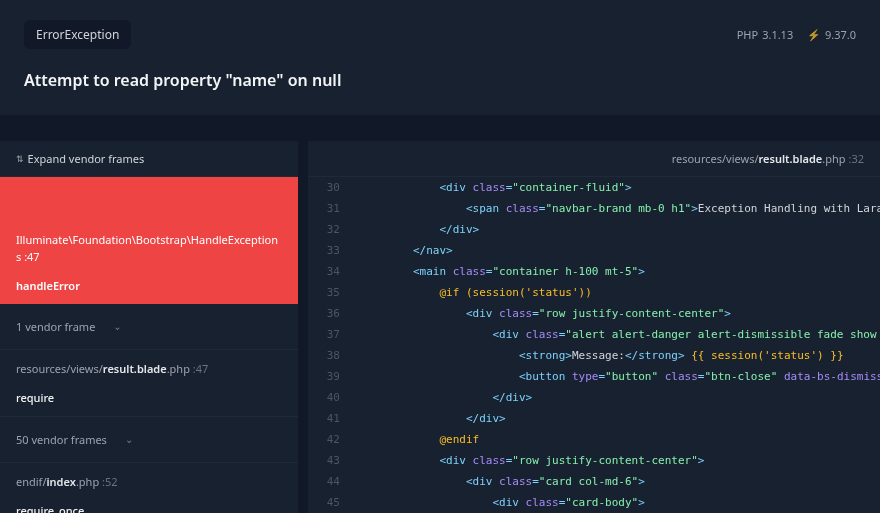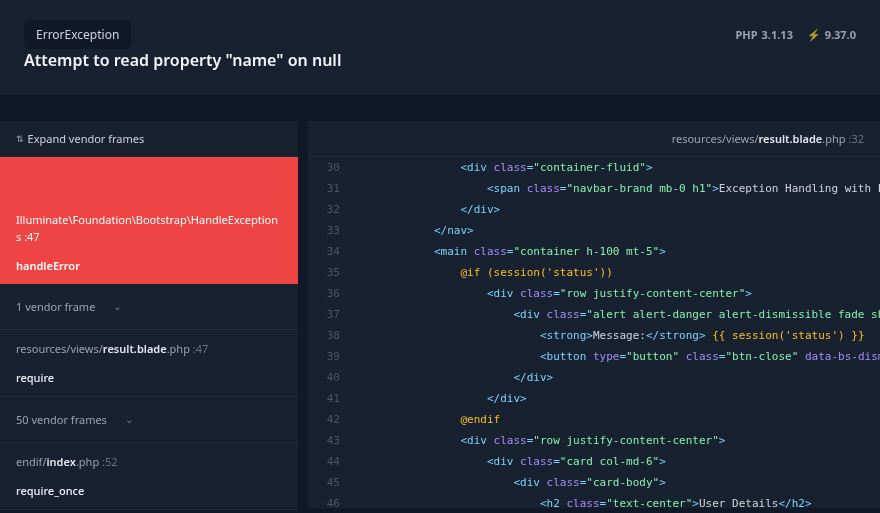--- a/index.html
+++ b/index.html
@@ -13,36 +13,35 @@
   overflow: hidden;
 }
 .header {
   background: #18212f;
   padding: 20px 24px 24px;
 }
 .header-top {
   display: flex;
   justify-content: space-between;
   align-items: center;
-  margin-bottom: 0;
+  margin-bottom: 20px;
 }
 .exc-badge {
   background: #111827;
   border-radius: 6px;
   padding: 6px 12px;
   font-size: 12px;
   color: #d1d5db;
 }
 .versions {
   display: flex;
   gap: 14px;
   font-size: 11px;
   color: #9ca3af;
   align-items: center;
-  font-weight: bold;
 }
 .ver-item { display: flex; align-items: center; gap: 4px; }
 .ver-icon { opacity: .7; font-size: 11px; }
 .error-msg {
   font-size: 16px;
   font-weight: 600;
   color: #f3f4f6;
 }
 .main {
   display: flex;
@@ -106,21 +105,21 @@
   border-bottom: 1px solid #1f2937;
 }
 .filehdr .line { color: #6b7280; }
 .code {
   font-family: ui-monospace, SFMono-Regular, Menlo, Consolas, monospace;
   font-size: 11px;
   line-height: 21px;
   overflow: hidden;
   white-space: pre;
 }
-.cline { display: flex; gap: 21px; }
+.cline { display: flex; }
 .gutter {
   width: 44px;
   text-align: right;
   padding-right: 12px;
   color: #4b5563;
   user-select: none;
   flex-shrink: 0;
 }
 .ctext { padding-left: 8px; flex: 1; overflow: hidden; }
 .t-p { color: #7dd3fc; } 

